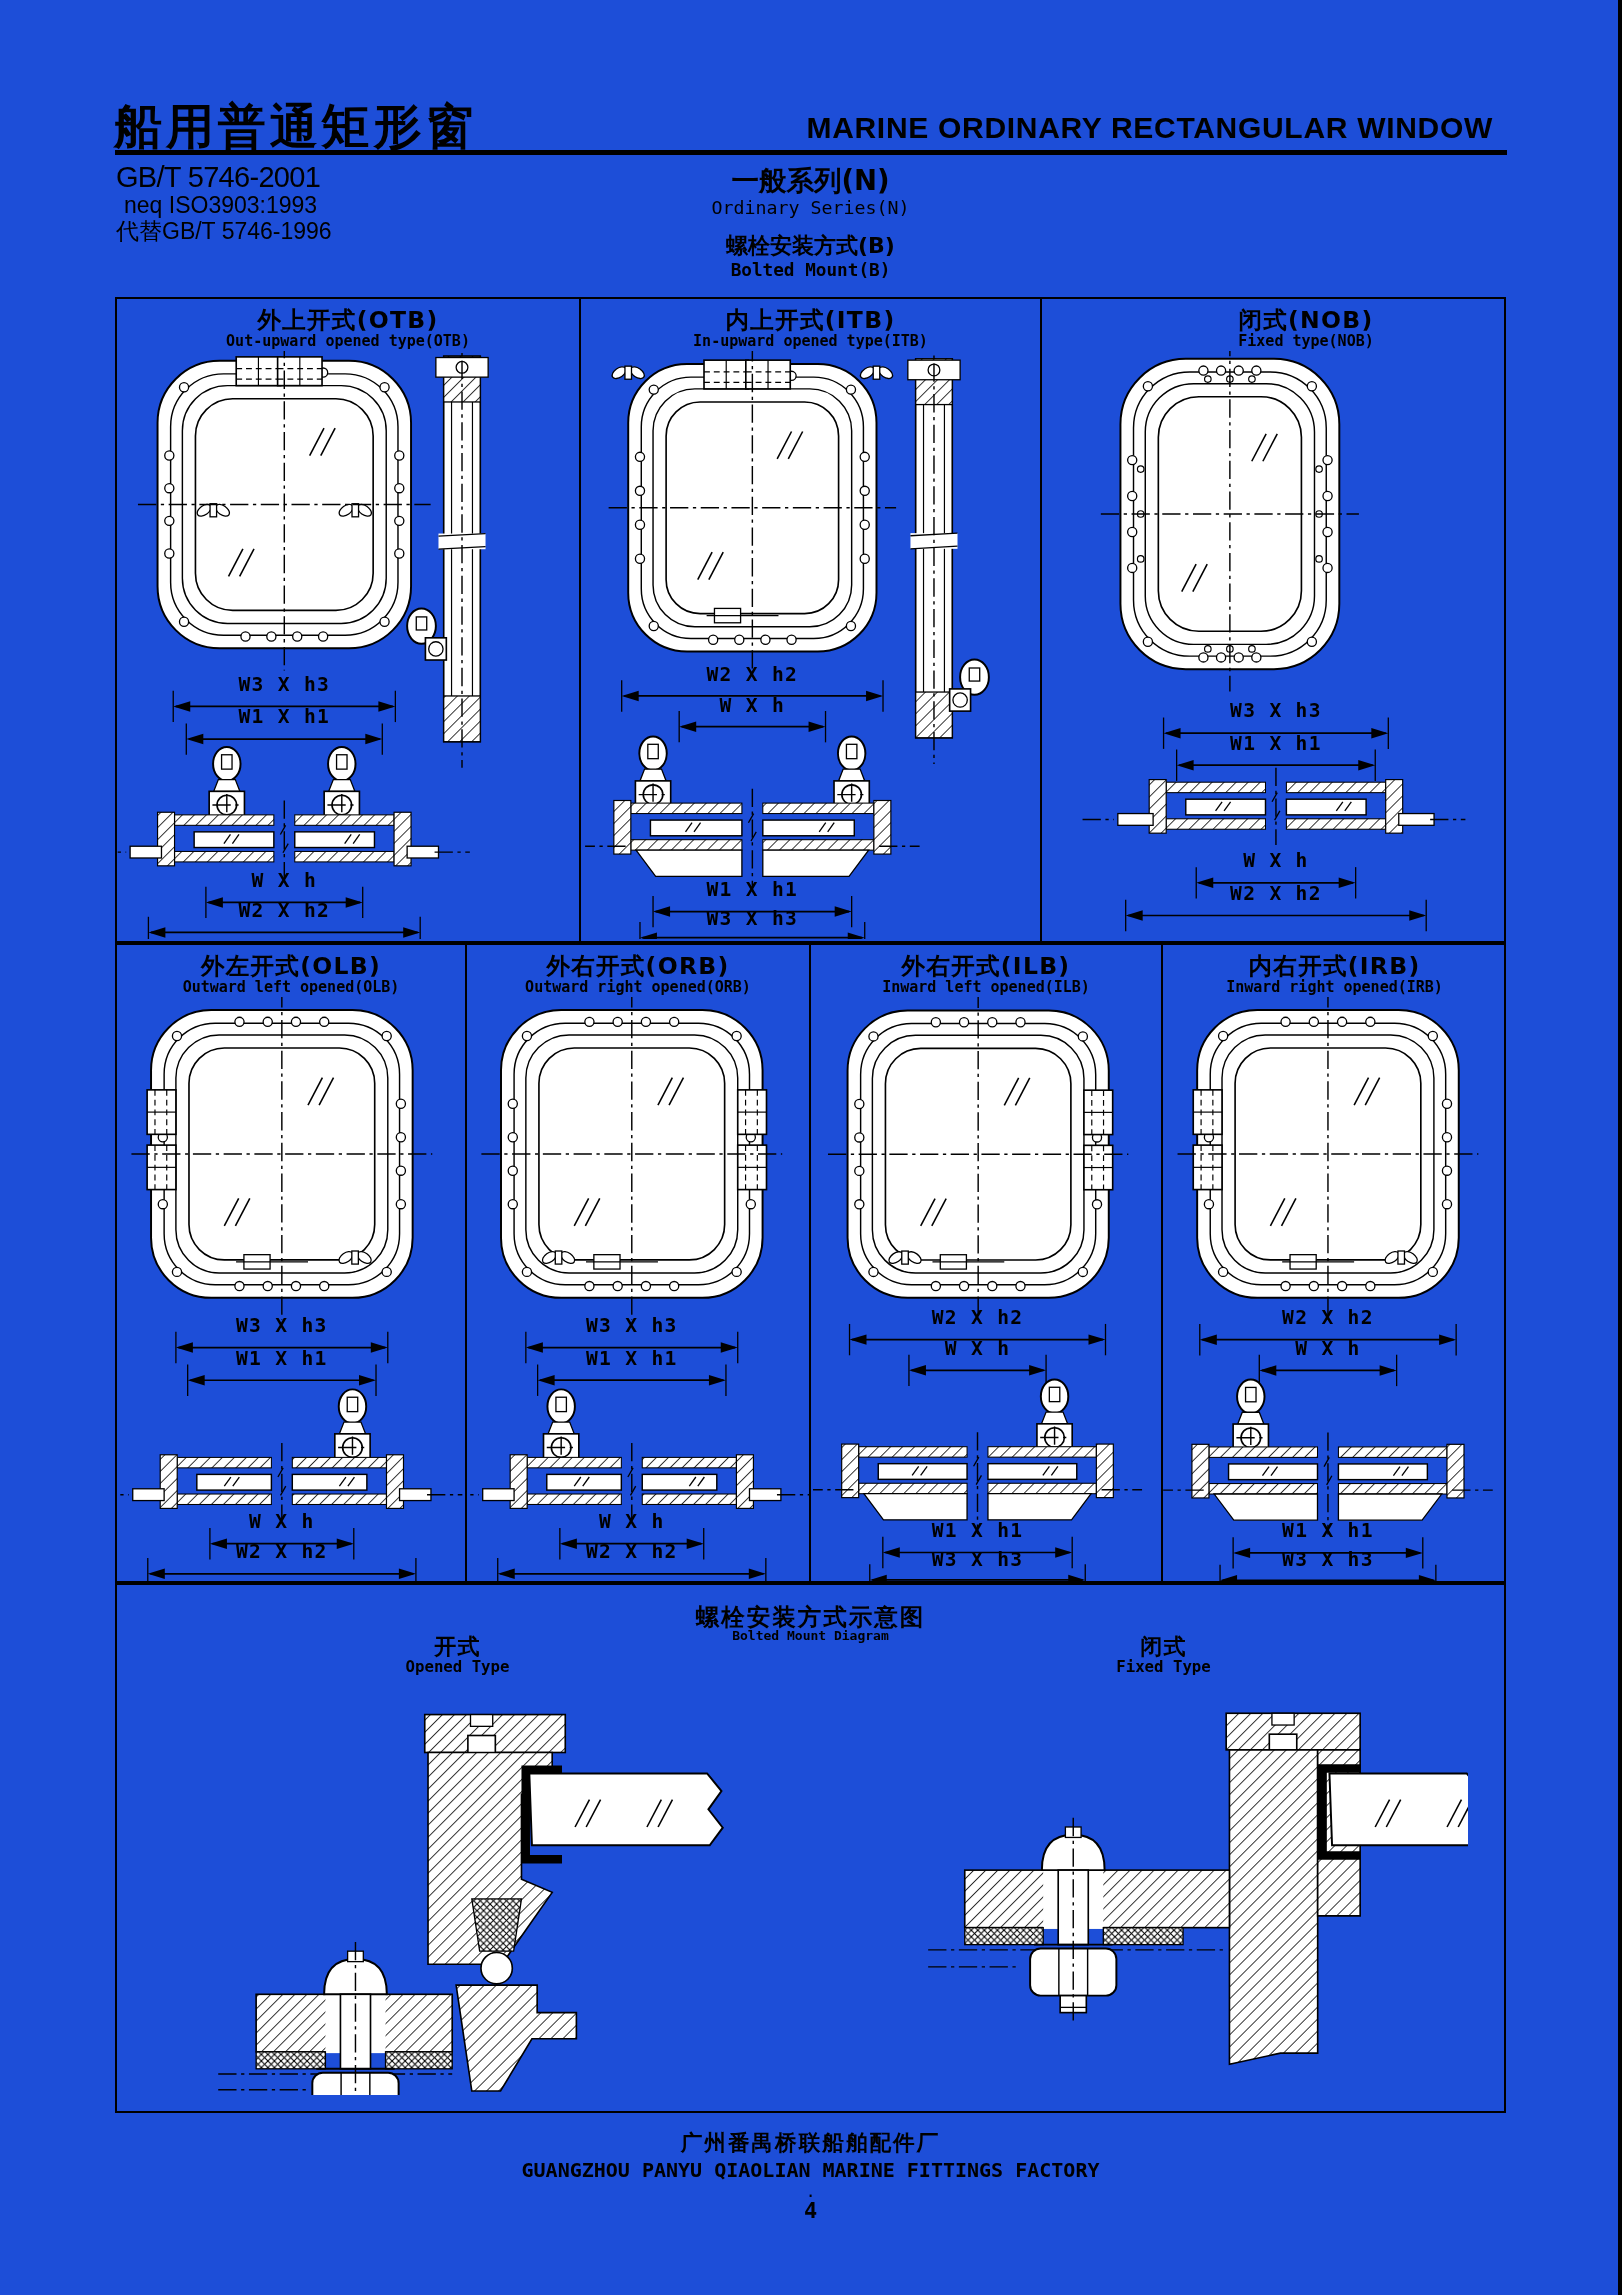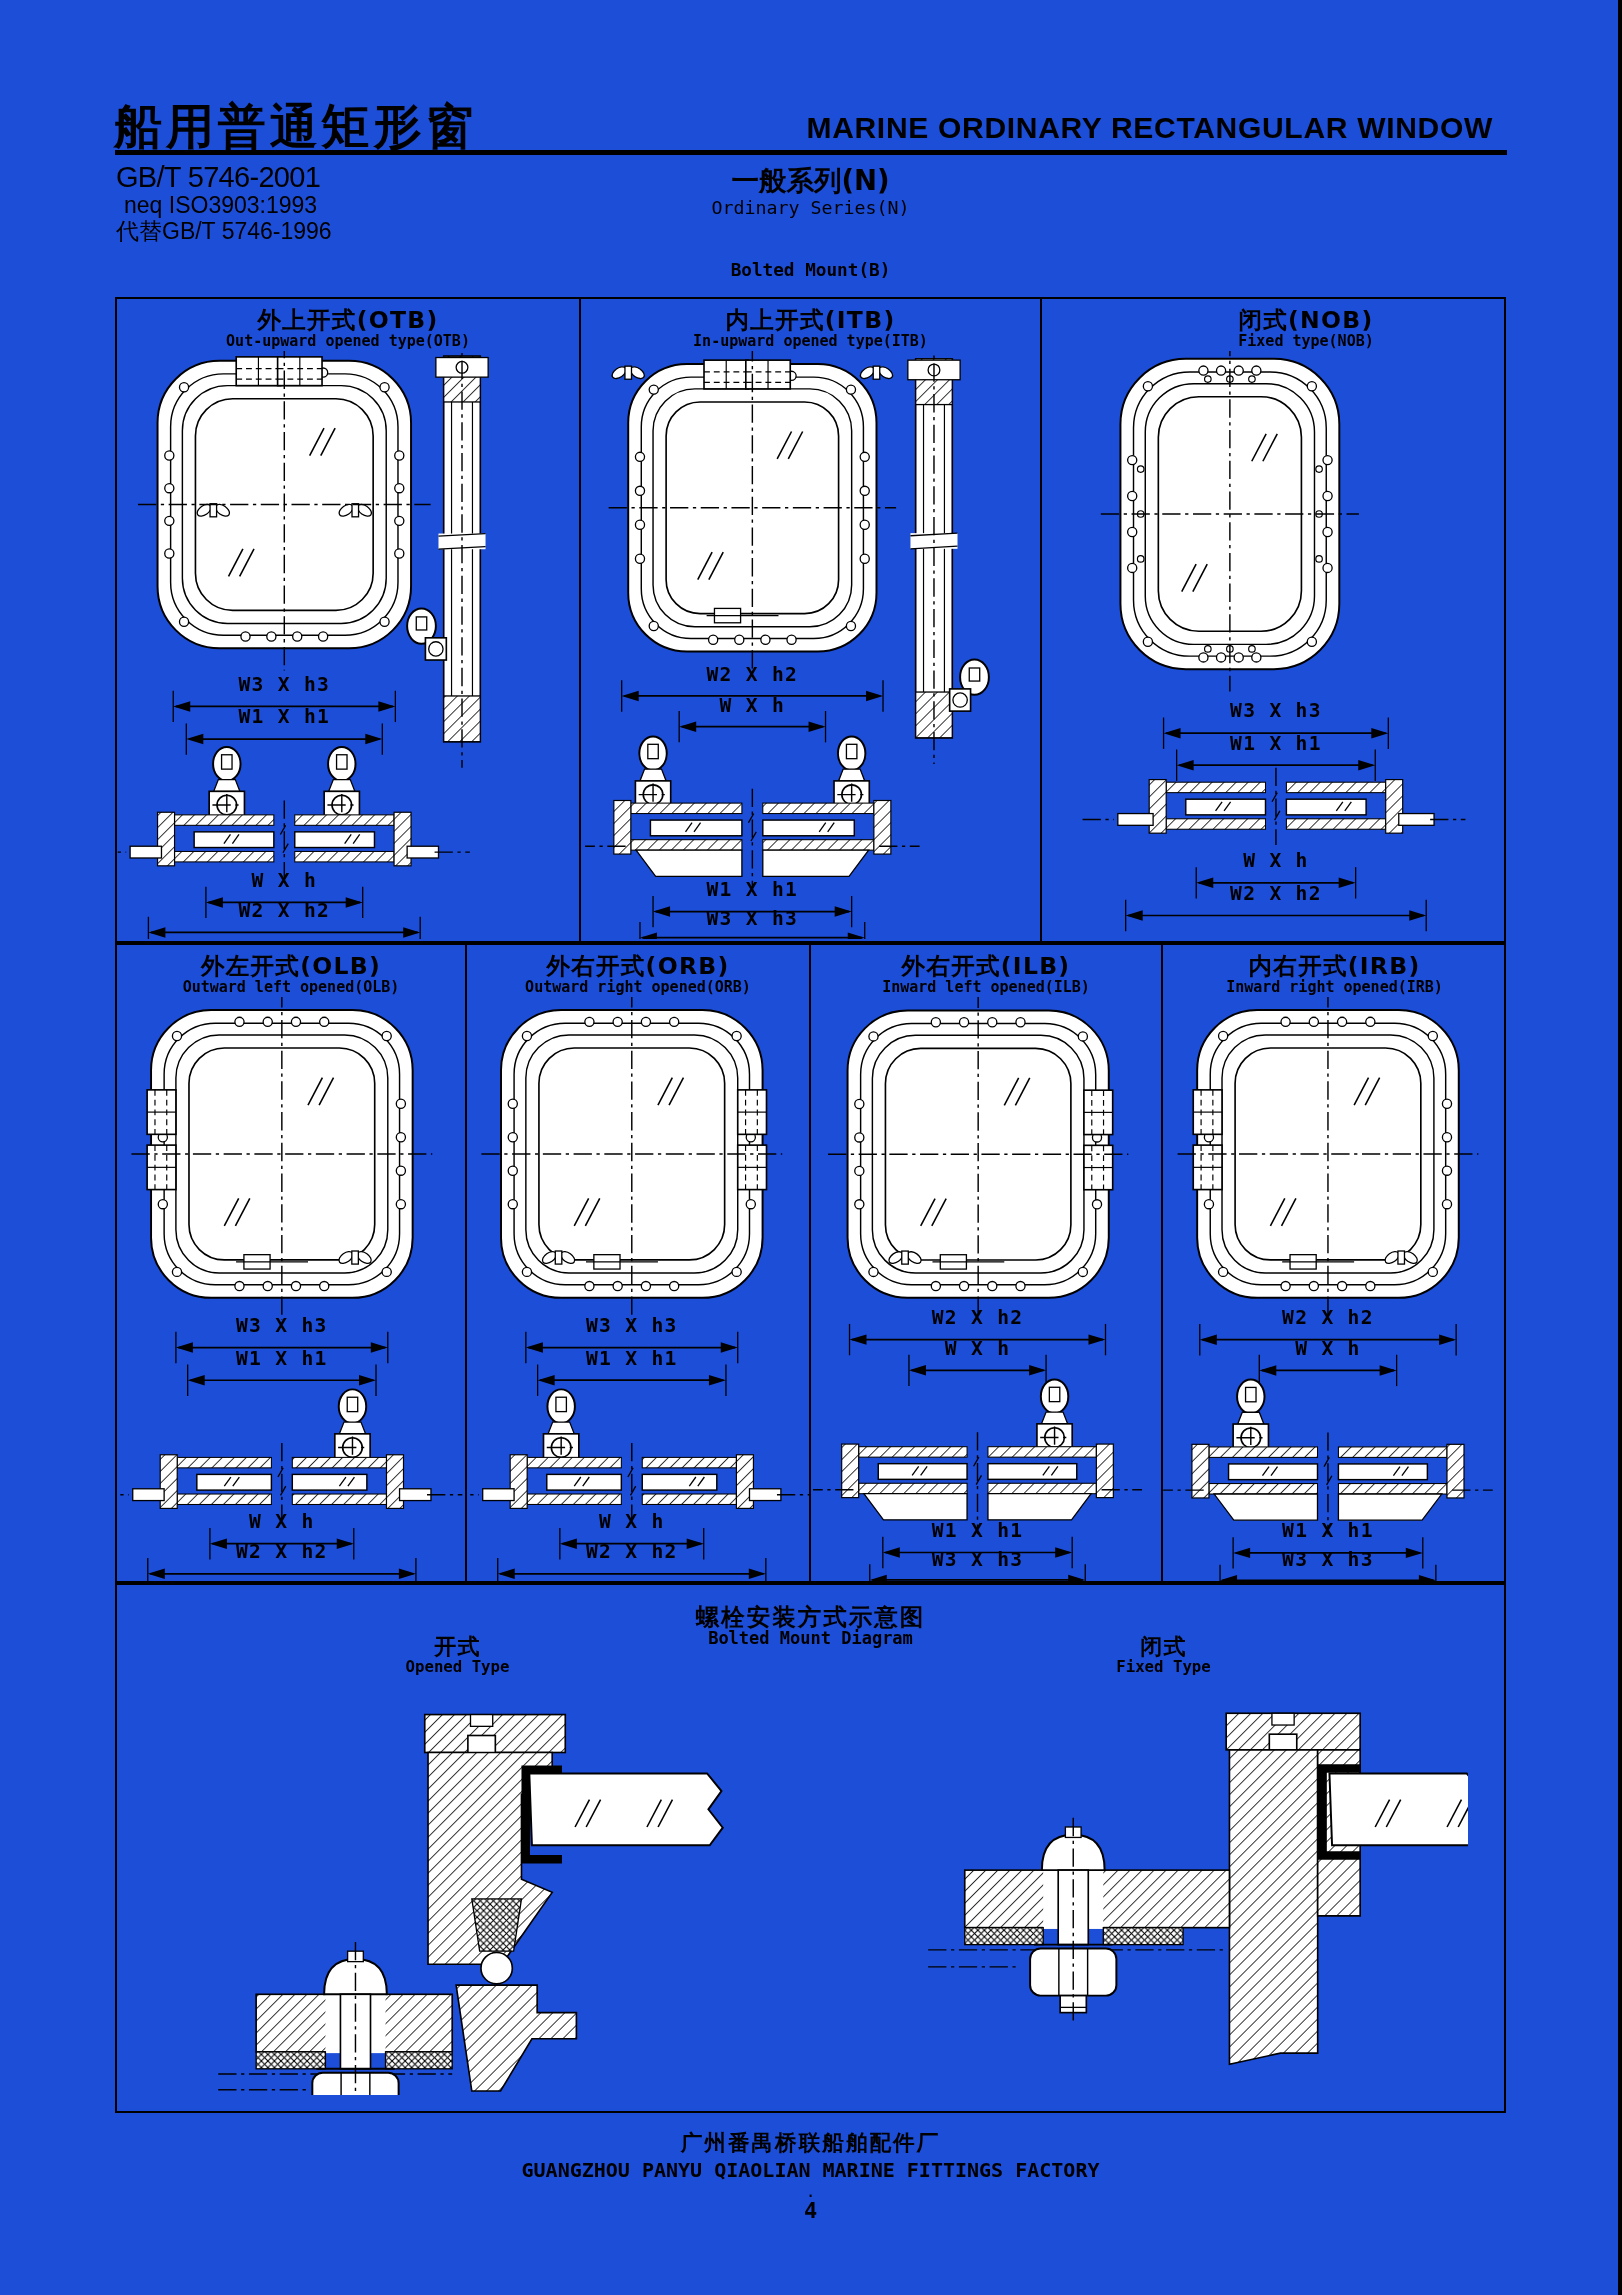--- a/index.html
+++ b/index.html
@@ -20,21 +20,21 @@
   #mount-cn{top:231px;font-size:22px;font-weight:600;}
   #mount-en{top:260px;font-size:17.7px;font-weight:600;}
   .line{background:#000;}
   #outer-box{left:115px;top:297px;width:1391px;height:1816px;border:2px solid #000;box-sizing:border-box;}
   .cell{position:absolute;}
   .ctc{position:absolute;left:0;top:5.2px;width:100%;text-align:center;font-size:23.5px;font-weight:600;letter-spacing:1.3px;}
   .cte{position:absolute;left:0;top:33px;width:100%;text-align:center;font-size:15px;font-weight:600;font-family:"DejaVu Sans Mono",monospace;}
   svg.draw{position:absolute;left:0;top:52px;}
   svg text{font-family:"DejaVu Sans Mono",monospace;font-weight:600;fill:#000;letter-spacing:2px;}
   #bm-title-cn{top:1601px;font-size:23.5px;font-weight:600;letter-spacing:2px;}
-  #bm-title-en{top:1628px;font-size:17px;font-weight:600;}
+  #bm-title-en{top:1628px;font-size:13px;font-weight:600;}
   .bm-lab-cn{top:1632px;font-size:22px;font-weight:600;letter-spacing:1.3px;}
   .bm-lab-en{top:1657px;font-size:15.7px;font-weight:600;}
   #foot-cn{left:115px;width:1391px;top:2128px;font-size:21.6px;font-weight:600;letter-spacing:2px;}
   #foot-en{left:115px;width:1391px;top:2158px;font-size:20px;font-weight:600;}
   #foot-dot{left:115px;width:1391px;top:2185px;font-size:19.6px;}
   #foot-page{left:115px;width:1391px;top:2198px;font-size:22px;font-weight:600;}
   #edge-strip{left:1618px;top:0;width:4.6px;height:2295px;background:#000;}
 </style>
 </head>
 <body>
@@ -42,20 +42,21 @@
 <div id="page">
 
   <div class="abs" id="title-cn">船用普通矩形窗</div>
   <div class="abs" id="title-en">MARINE ORDINARY RECTANGULAR WINDOW</div>
   <div class="abs line" id="head-rule"></div>
   <div class="abs" id="std1">GB/T 5746-2001</div>
   <div class="abs" id="std2">neq ISO3903:1993</div>
   <div class="abs" id="std3">代替GB/T 5746-1996</div>
   <div class="abs ctr midhead" id="series-cn">一般系列(N)</div>
   <div class="abs ctr midhead mono" id="series-en">Ordinary Series(N)</div>
+  <div class="abs ctr midhead" id="mount-cn">螺栓安装方式(B)</div>
   <div class="abs ctr midhead mono" id="mount-en">Bolted Mount(B)</div>
 
   <div class="abs" id="outer-box"></div>
   <div class="abs line" style="left:115px;top:941px;width:1391px;height:3.9px;"></div>
   <div class="abs line" style="left:115px;top:1581px;width:1391px;height:3.9px;"></div>
   <div class="abs line" style="left:579px;top:297px;width:2px;height:647px;"></div>
   <div class="abs line" style="left:1040px;top:297px;width:2px;height:647px;"></div>
   <div class="abs line" style="left:465px;top:943px;width:2px;height:641px;"></div>
   <div class="abs line" style="left:809px;top:943px;width:2px;height:641px;"></div>
   <div class="abs line" style="left:1161px;top:943px;width:2px;height:641px;"></div>

